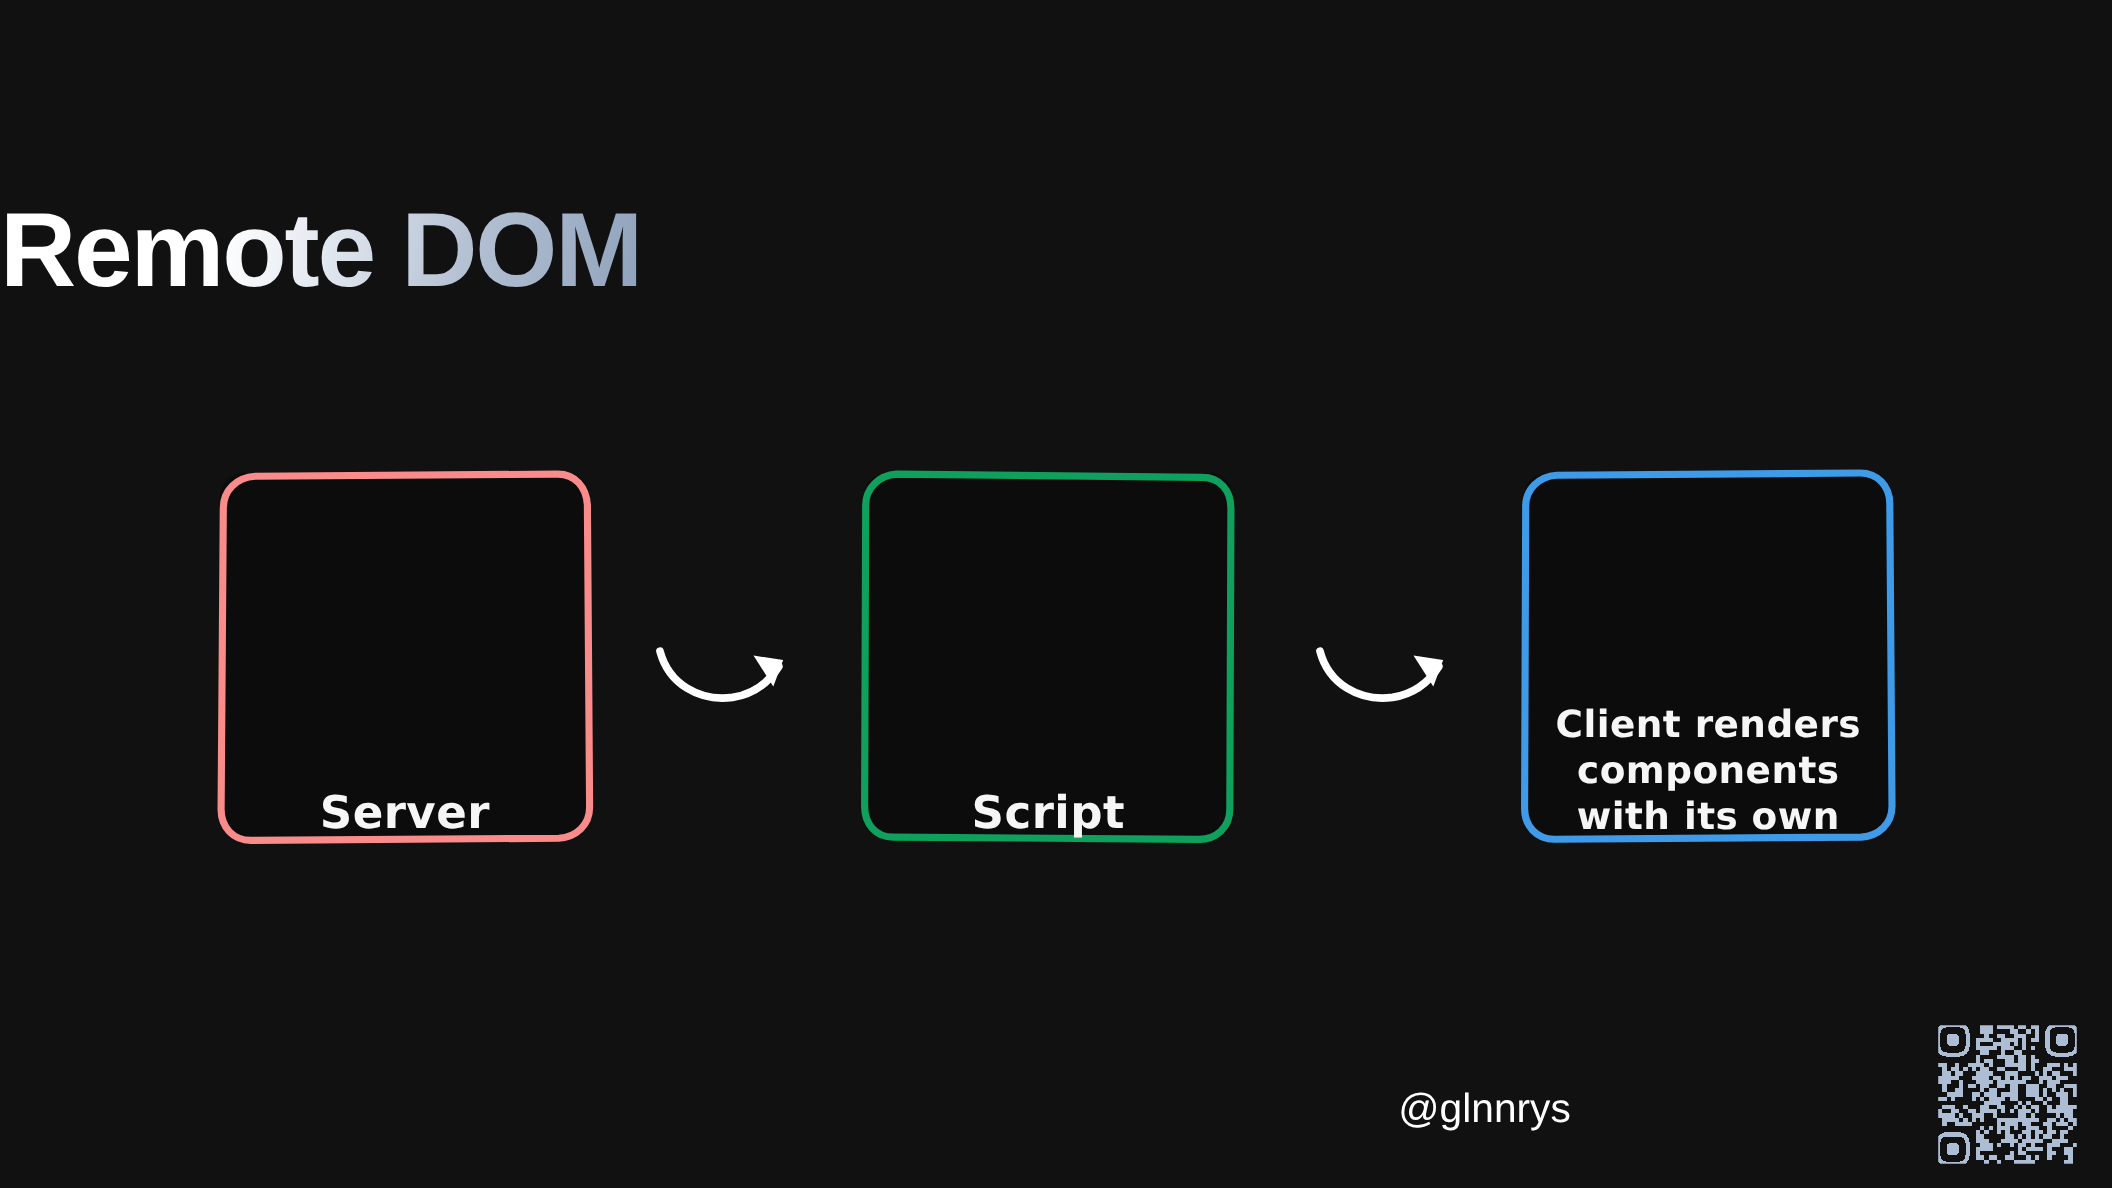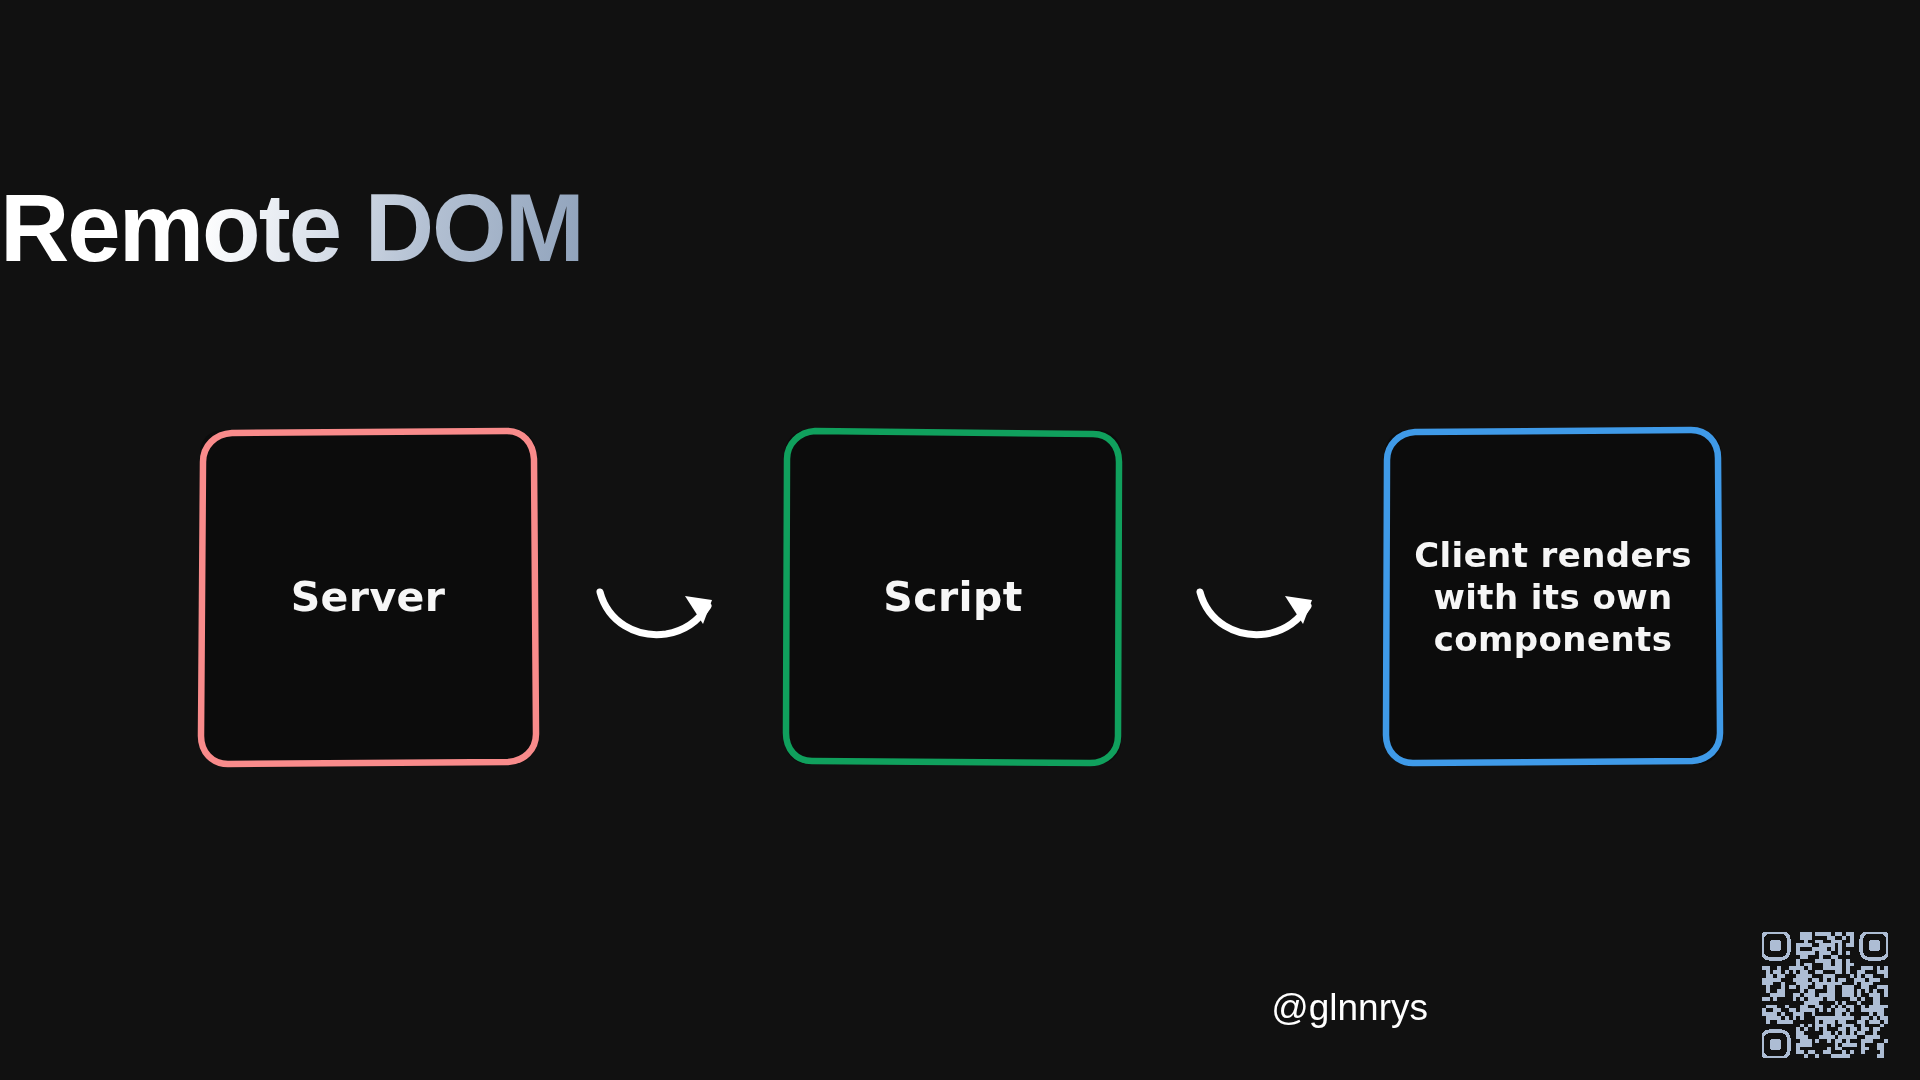--- a/index.html
+++ b/index.html
@@ -63,21 +63,21 @@
     background: #0c0c0c;
     display: flex;
     align-items: center;
     justify-content: center;
     box-sizing: border-box;
   }
   .node-inner {
     position: absolute;
     inset: 0;
     display: flex;
-    align-items: center;
+    align-items: flex-end;
     justify-content: center;
     padding: 0 18px;
     box-sizing: border-box;
   }
   .node svg.frame {
     position: absolute;
     left: -8px;
     top: -8px;
     width: 352px;
     height: 350px;
@@ -177,22 +177,22 @@
       </svg>
     </div>
 
     <div class="node node-2">
       <svg class="frame" viewBox="0 0 352 350" fill="none">
         <path d="M10 38 C10 23 22 11 38 10 L314 8 C330 8 341 20 341 36 L343 311 C343 327 331 338 315 339 L36 341 C20 341 9 329 9 313 Z" stroke="#3f9ae8" stroke-width="6.5" stroke-linecap="round" stroke-linejoin="round"></path>
       </svg>
       <div class="node-inner">
         <div class="node-label">
           <div>Client renders</div>
+          <div>components</div>
           <div>with its own</div>
-          <div>components</div>
         </div>
       </div>
     </div>
 
   </div>
 
   <div class="handle">@glnnrys</div>
 
   <div class="qr">
     <svg viewBox="0 0 33 33" width="126" height="126" shape-rendering="crispEdges">

